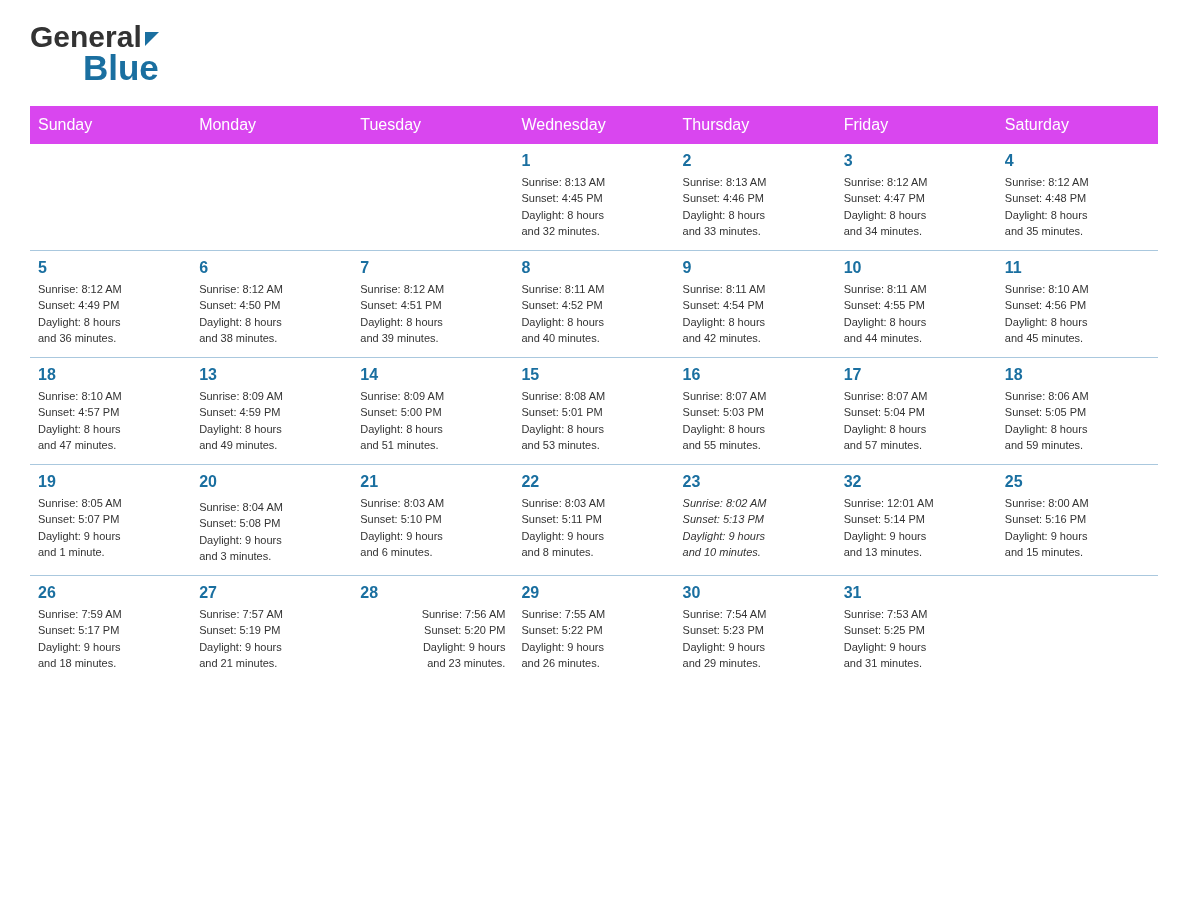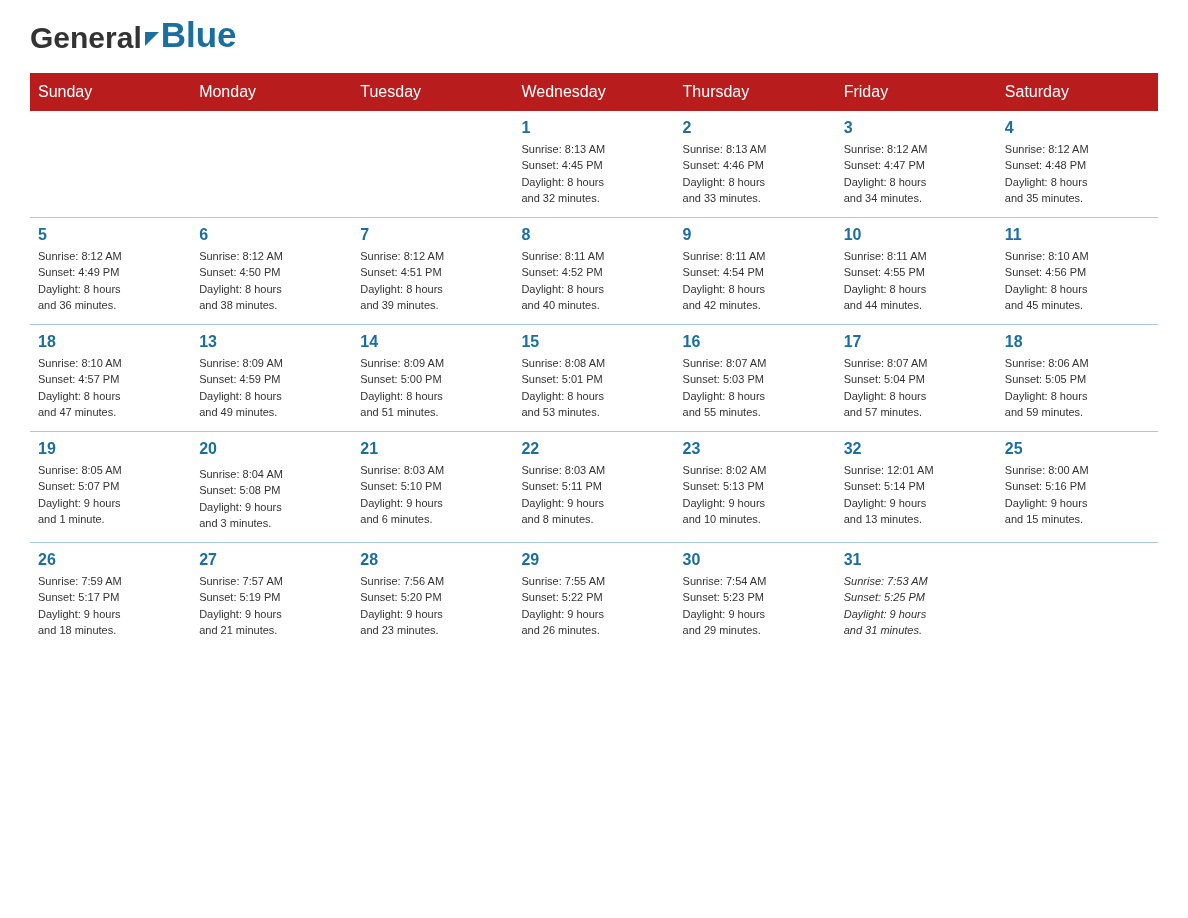--- a/index.html
+++ b/index.html
@@ -16,21 +16,21 @@
       align-items: flex-start;
       margin-bottom: 18px;
     }
     .logo {
       display: flex;
       align-items: center;
       gap: 0;
     }
     .logo-text-block {
       display: flex;
-      flex-direction: row;
+      flex-direction: column;
       line-height: 1.1;
       text-align: right;
     }
     .logo-line1 {
       font-size: 28px;
       font-weight: bold;
       color: #333;
       display: flex;
       align-items: center;
     }
@@ -53,21 +53,21 @@
       font-size: 22px;
       color: #555;
       margin-top: 4px;
     }
     table {
       width: 100%;
       border-collapse: collapse;
       table-layout: fixed;
     }
     thead tr th {
-      background-color: #b91c1c;
+      background-color: #d946ef;
       color: #fff;
       padding: 10px 8px;
       text-align: left;
       font-size: 16px;
       font-weight: normal;
     }
     tbody tr td {
       vertical-align: top;
       padding: 8px 8px 10px 8px;
       border-bottom: 1px solid #aac8de;
@@ -285,21 +285,21 @@
         </td>
         <td>
           <span class="day-number">22</span>
           <div class="day-info" style="white-space: pre-line;">Sunrise: 8:03 AM
 Sunset: 5:11 PM
 Daylight: 9 hours
 and 8 minutes.</div>
         </td>
         <td>
           <span class="day-number">23</span>
-          <div class="day-info" style="white-space: pre-line;">Sunrise: 8:02 AM
+          <div class="day-info" style="white-space: pre-line; font-style: italic;">Sunrise: 8:02 AM
 Sunset: 5:13 PM
 Daylight: 9 hours
 and 10 minutes.</div>
         </td>
         <td>
           <span class="day-number">32</span>
           <div class="day-info" style="white-space: pre-line;">Sunrise: 12:01 AM
 Sunset: 5:14 PM
 Daylight: 9 hours
 and 13 minutes.</div>
@@ -322,42 +322,42 @@
         </td>
         <td>
           <span class="day-number">27</span>
           <div class="day-info" style="white-space: pre-line;">Sunrise: 7:57 AM
 Sunset: 5:19 PM
 Daylight: 9 hours
 and 21 minutes.</div>
         </td>
         <td>
           <span class="day-number">28</span>
-          <div class="day-info" style="white-space: pre-line;">Sunrise: 7:56 AM
+          <div class="day-info" style="white-space: pre-line; text-align: right;">Sunrise: 7:56 AM
 Sunset: 5:20 PM
 Daylight: 9 hours
 and 23 minutes.</div>
         </td>
         <td>
           <span class="day-number">29</span>
           <div class="day-info" style="white-space: pre-line;">Sunrise: 7:55 AM
 Sunset: 5:22 PM
 Daylight: 9 hours
 and 26 minutes.</div>
         </td>
         <td>
           <span class="day-number">30</span>
           <div class="day-info" style="white-space: pre-line;">Sunrise: 7:54 AM
 Sunset: 5:23 PM
 Daylight: 9 hours
 and 29 minutes.</div>
         </td>
         <td>
           <span class="day-number">31</span>
-          <div class="day-info" style="white-space: pre-line; font-style: italic;">Sunrise: 7:53 AM
+          <div class="day-info" style="white-space: pre-line;">Sunrise: 7:53 AM
 Sunset: 5:25 PM
 Daylight: 9 hours
 and 31 minutes.</div>
         </td>
         <td class="empty-cell"></td>
       </tr>
     </tbody>
 </table>
 
 </body></html>

